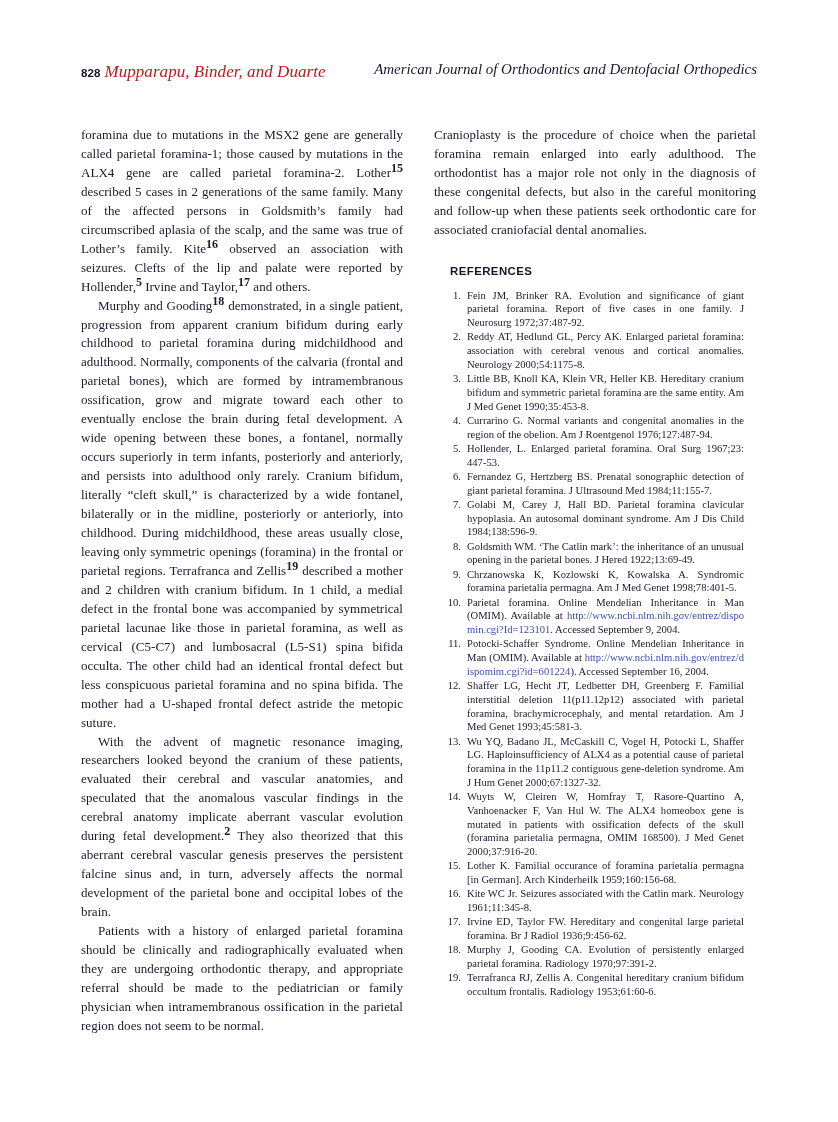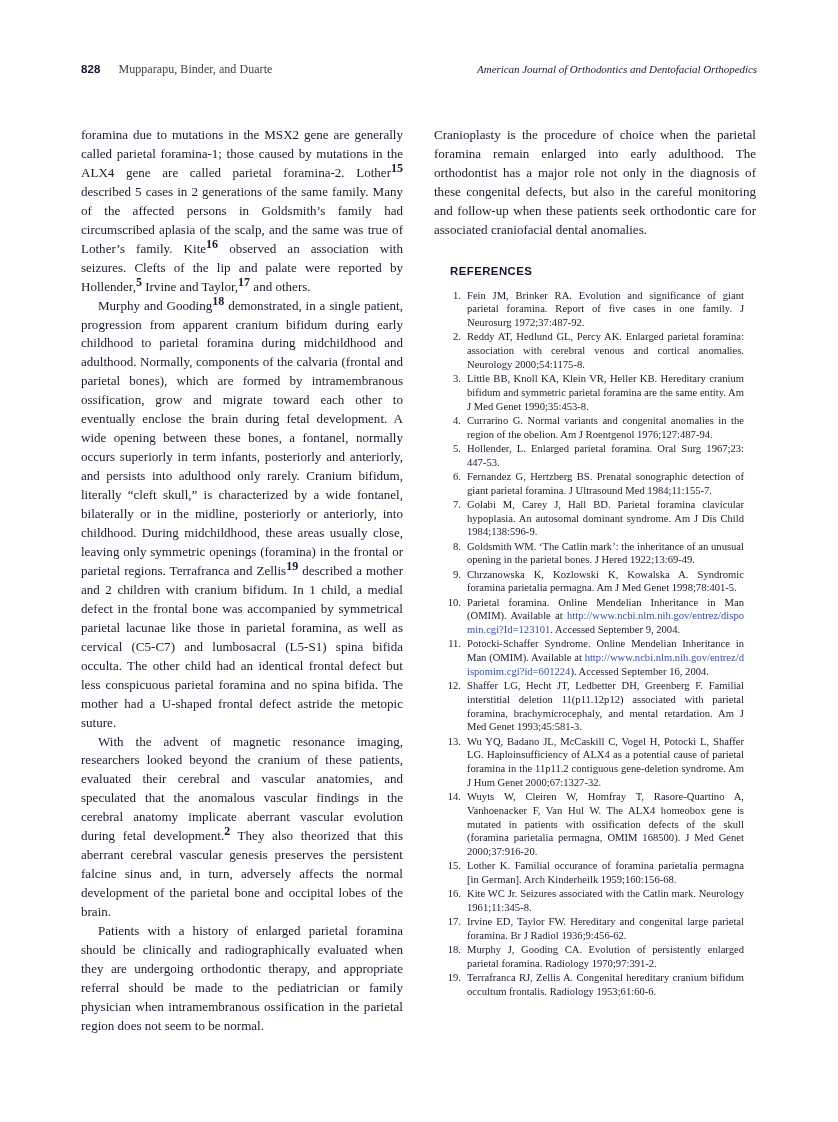--- a/index.html
+++ b/index.html
@@ -29,42 +29,43 @@
     left: 81px;
     right: 81px;
     height: 34px;
   }
   .runhead-left {
     position: absolute;
     left: 0;
     top: 0;
     display: flex;
     align-items: baseline;
-    gap: 18px;
+    gap: 4px;
     white-space: nowrap;
   }
   .folio {
     font-family: "Liberation Sans", "DejaVu Sans", sans-serif;
     font-weight: bold;
     font-size: 11.5px;
     letter-spacing: 0.1px;
     color: #15152b;
   }
   .runhead-authors {
-    font-size: 12px;
-    color: #404040;
+    font-style: italic;
+    font-size: 17px;
+    color: #b91c1c;
     letter-spacing: 0.05px;
   }
   .runhead-right {
     position: absolute;
     right: 0;
     top: 0;
     text-align: right;
     font-style: italic;
-    font-size: 11px;
+    font-size: 15px;
     line-height: 14.6px;
     color: #1a1a2e;
     letter-spacing: -0.05px;
   }
 
   
   .col {
     position: absolute;
     top: 126px;
     width: 322px;

